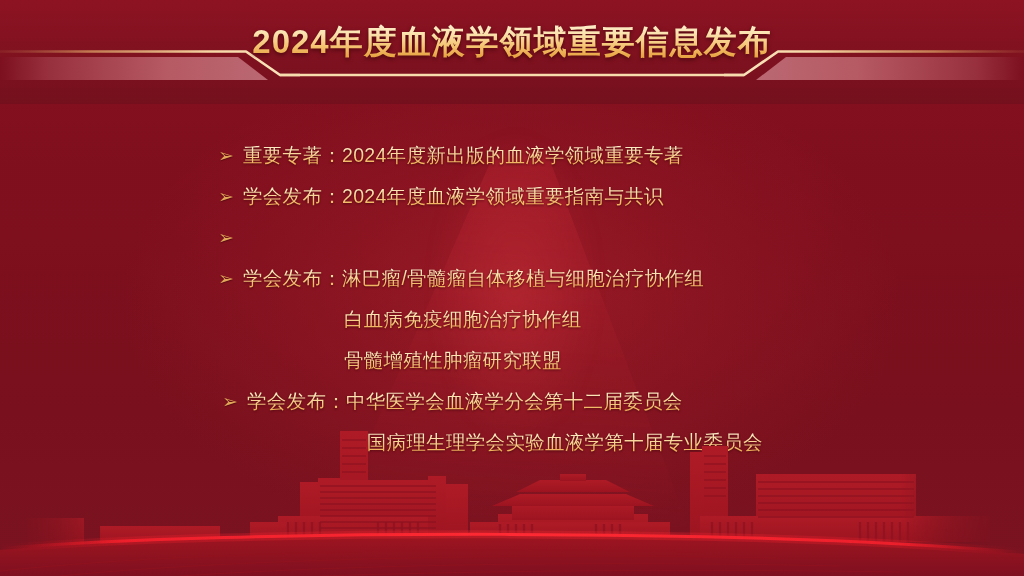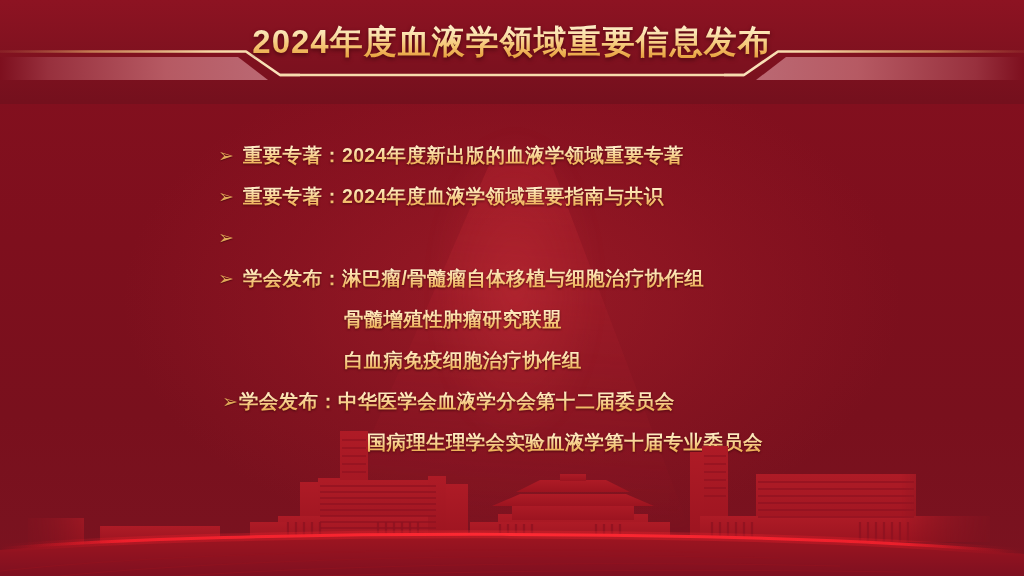--- a/index.html
+++ b/index.html
@@ -80,31 +80,31 @@
     line-height:1;
     color:#dfa757;
     text-shadow:0 1px 1px rgba(60,4,10,0.6);
   }
   .row.society .bullet { left:222px; }
 
   .row .txt {
     position:absolute;
     left:243px;
     font-size:19.5px;
-    font-weight:bold;
+    font-weight:normal;
     letter-spacing:0.3px;
     white-space:nowrap;
     background:linear-gradient(180deg,#fff4dc 0%, #fde6b6 28%, #f6cc85 56%, #eeae53 84%, #e49c3c 100%);
     -webkit-background-clip:text;
     background-clip:text;
     color:transparent;
     -webkit-text-fill-color:transparent;
     filter:drop-shadow(0 1.5px 1.3px rgba(60,4,10,0.72));
   }
-  .row.society .txt { left:239px; }
+  .row.society .txt { left:247px; }
   .row.sub .txt { left:344px; }
   .row.sub2 .txt { left:347px; }
 
   
   .foot {
     position:absolute; left:0; bottom:0; width:1024px; height:150px;
     overflow:hidden;
   }
   .foot svg { display:block; width:1024px; height:150px; }
 </style>
@@ -170,38 +170,38 @@
 
   <div class="content">
 
     <div class="row">
       <span class="bullet">➢</span>
       <span class="txt">重要专著：2024年度新出版的血液学领域重要专著</span>
     </div>
 
     <div class="row">
       <span class="bullet">➢</span>
-      <span class="txt">重要专著：2024年度血液学领域重要指南与共识</span>
+      <span class="txt">学会发布：2024年度血液学领域重要指南与共识</span>
     </div>
 
     <div class="row">
       <span class="bullet">➢</span>
     </div>
 
     <div class="row">
       <span class="bullet">➢</span>
       <span class="txt">学会发布：淋巴瘤/骨髓瘤自体移植与细胞治疗协作组</span>
+    </div>
+
+    <div class="row sub">
+      <span class="txt">白血病免疫细胞治疗协作组</span>
     </div>
 
     <div class="row sub">
       <span class="txt">骨髓增殖性肿瘤研究联盟</span>
-    </div>
-
-    <div class="row sub">
-      <span class="txt">白血病免疫细胞治疗协作组</span>
     </div>
 
     <div class="row society">
       <span class="bullet">➢</span>
       <span class="txt">学会发布：中华医学会血液学分会第十二届委员会</span>
     </div>
 
     <div class="row sub2">
       <span class="txt">中国病理生理学会实验血液学第十届专业委员会</span>
     </div>

